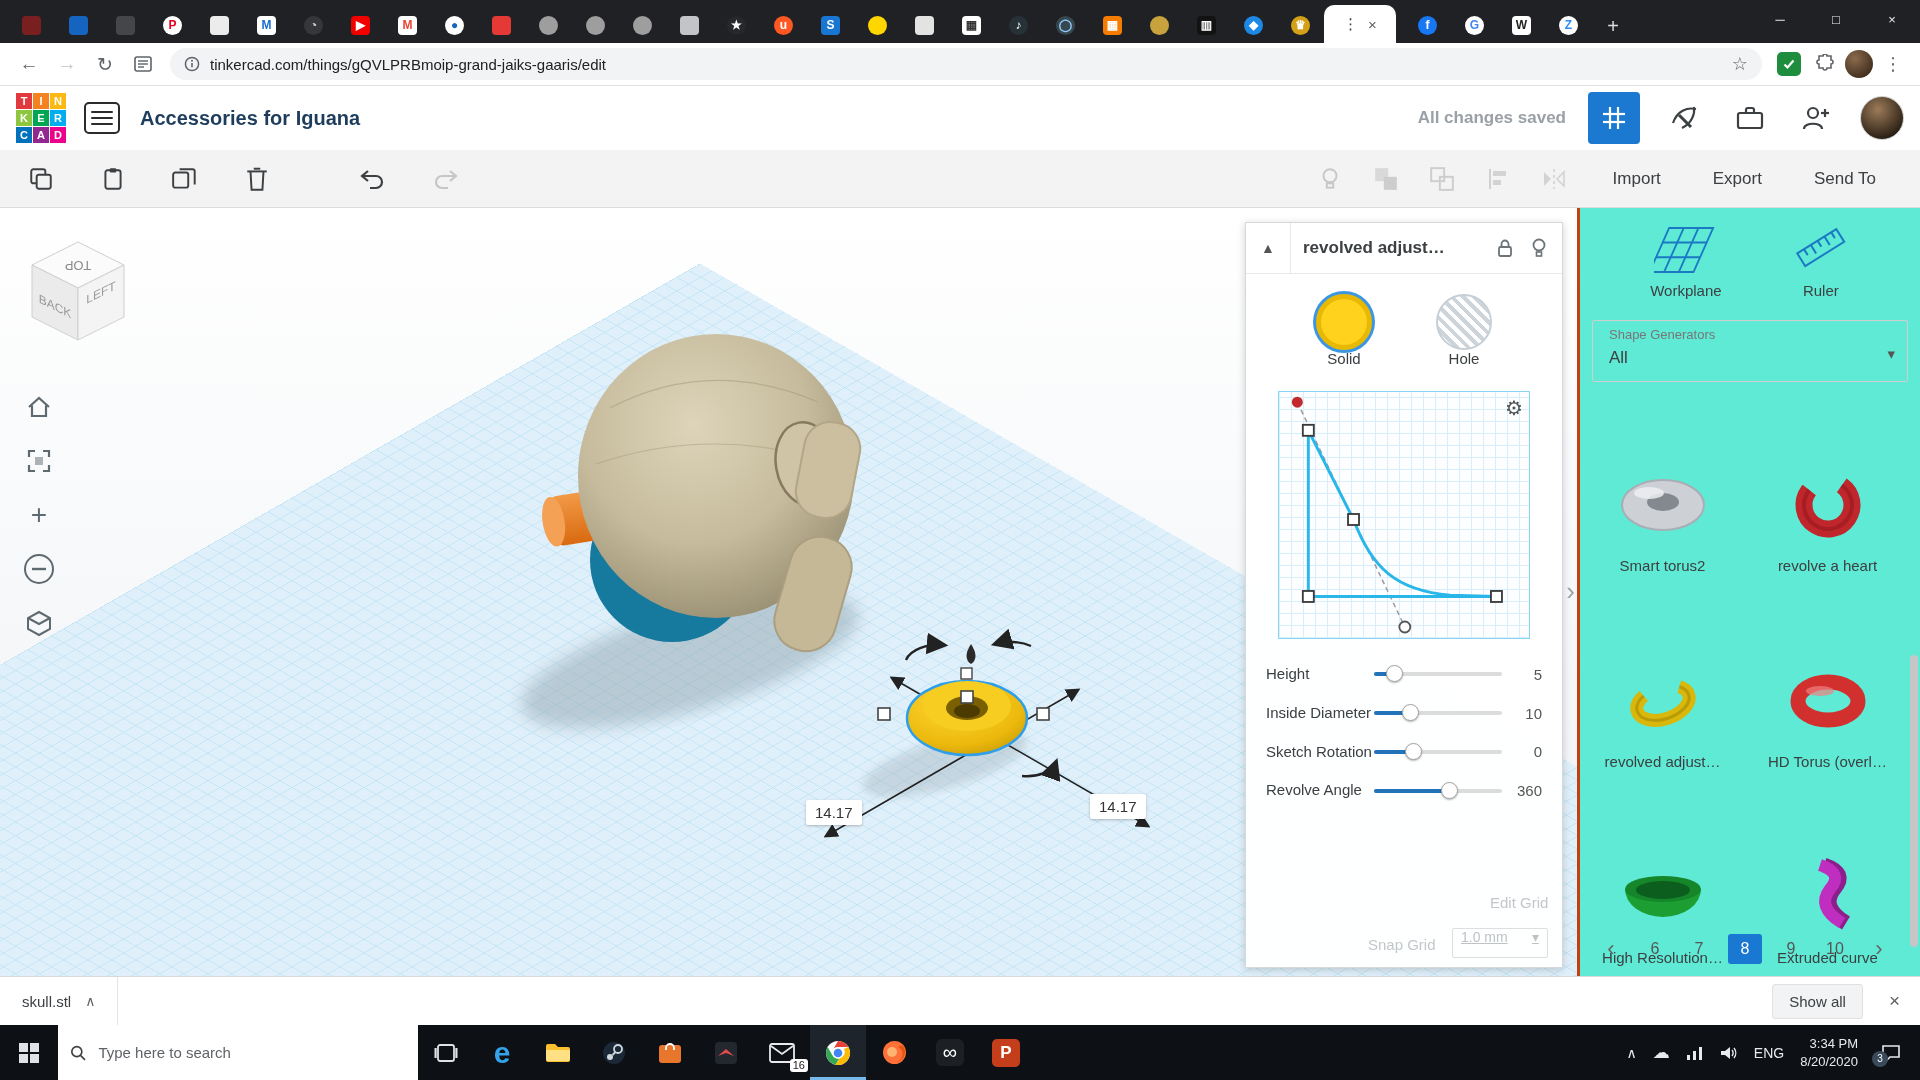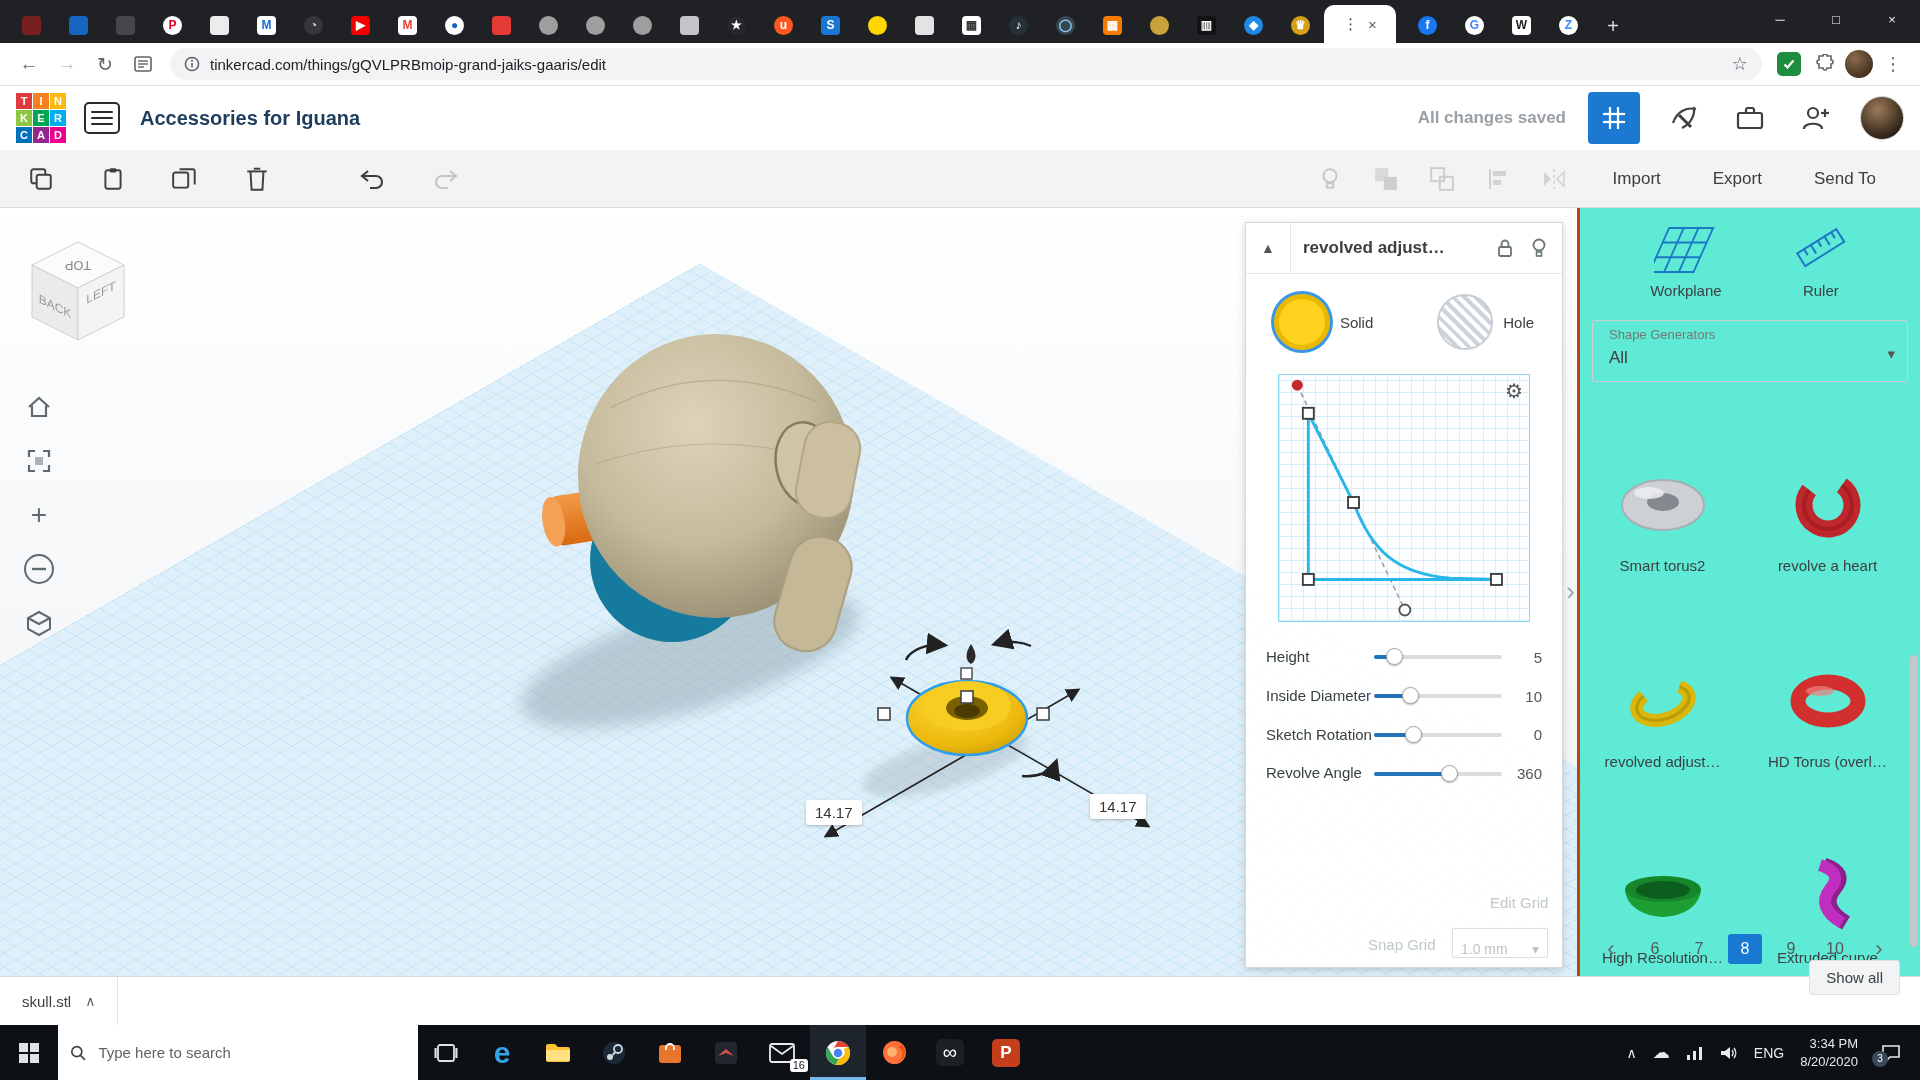--- a/index.html
+++ b/index.html
@@ -79,34 +79,34 @@
       repeating-linear-gradient(90deg,#a4d6ee 0 1px,transparent 1px 85px);}
   .scene{position:absolute;left:0;top:0;}
   .dim-label{position:absolute;background:#fff;border-radius:2px;box-shadow:0 1px 3px rgba(0,0,0,.25);
     padding:4px 9px;font-size:15px;color:#333;}
   .viewcube{position:absolute;left:22px;top:26px;}
   .vtools{position:absolute;left:18px;top:178px;display:flex;flex-direction:column;gap:12px;}
   .vtool{width:42px;height:42px;display:flex;align-items:center;justify-content:center;color:#5f6a70;}
   .expander{position:absolute;right:2px;top:368px;color:#9aa5ad;font-size:26px;}
   .snapgrid{z-index:40;color:#c3c7ca;font-size:15px;}
   .snap-dd{z-index:40;width:96px;height:30px;border:1px solid #dcdfe1;border-radius:2px;background:rgba(255,255,255,.35);
-    display:flex;align-items:flex-end;justify-content:space-between;padding:0 8px;box-sizing:border-box;
-    color:#bfc3c6;font-size:14px;}
+    display:flex;align-items:flex-start;justify-content:space-between;padding:0 8px;box-sizing:border-box;
+    color:#bfc3c6;font-size:14px;text-decoration:underline;}
 
   
   .inspector{position:absolute;left:1245px;top:222px;width:318px;height:746px;z-index:30;
     background:rgba(255,255,255,.95);border:1px solid #d5d9db;box-shadow:0 2px 8px rgba(0,0,0,.18);box-sizing:border-box;}
   .insp-head{display:flex;align-items:center;height:50px;border-bottom:1px solid #e8e8e8;}
   .collapse-btn{width:44px;height:50px;display:flex;align-items:center;justify-content:center;
     border-right:1px solid #e8e8e8;color:#555;font-size:14px;}
   .insp-title{flex:1;padding-left:12px;font-size:17px;font-weight:bold;color:#3c4043;
     white-space:nowrap;overflow:hidden;text-overflow:ellipsis;}
   .insp-hd-ic{width:34px;display:flex;justify-content:center;color:#6b7478;}
   .sh-row{display:flex;justify-content:center;gap:64px;padding:20px 0 10px;}
-  .sh-item{display:flex;flex-direction:row;align-items:center;gap:10px;font-size:15px;color:#3c4043;}
+  .sh-item{display:flex;flex-direction:column;align-items:center;font-size:15px;color:#3c4043;}
   .c-solid{width:56px;height:56px;border-radius:50%;background:#ffd21e;border:5px solid #e9b902;
     box-shadow:0 0 0 3px #3b97e3;box-sizing:border-box;}
   .c-hole{width:56px;height:56px;border-radius:50%;box-sizing:border-box;border:2px solid #c6cfd6;
     background:repeating-linear-gradient(45deg,#ffffff 0 4px,#cdd5db 4px 8px);}
   .curvebox{position:relative;margin:14px auto 0;width:250px;height:246px;border:1px solid #8ad5f1;
     background-color:#fdfeff;
     background-image:
       repeating-linear-gradient(0deg,#d9eefb 0 1px,transparent 1px 12px),
       repeating-linear-gradient(90deg,#d9eefb 0 1px,transparent 1px 12px),
       repeating-linear-gradient(0deg,#c4e6f8 0 1px,transparent 1px 60px),
@@ -142,21 +142,21 @@
   .pg.active{background:#1878d2;color:#fff;width:34px;}
   .pg.chev{font-size:22px;color:#666;}
   .scrollthumb{position:absolute;right:2px;top:447px;width:8px;height:292px;background:#c6c6c6;border-radius:4px;}
 
   
   .dlbar{position:absolute;left:0;top:976px;width:1920px;height:49px;background:#fff;
     border-top:1px solid #d9d9d9;box-sizing:border-box;display:flex;align-items:center;}
   .dl-chip{height:100%;display:flex;align-items:center;gap:14px;padding:0 22px;border-right:1px solid #e4e4e4;}
   .dl-name{font-size:15px;color:#3c4043;}
   .dl-caret{color:#5f6368;font-size:14px;}
-  .dl-right{margin-left:auto;display:flex;align-items:center;gap:26px;padding-right:20px;flex-direction:column;}
+  .dl-right{margin-left:auto;display:flex;align-items:center;gap:26px;padding-right:20px;}
   .showall{background:#f1f3f4;border:1px solid #e0e0e0;border-radius:3px;padding:8px 16px;
     font-size:15px;color:#3c4043;}
   .dl-close{color:#5f6368;font-size:19px;}
 
   
   .taskbar{position:absolute;left:0;top:1025px;width:1920px;height:55px;background:#0d1014;
     display:flex;align-items:stretch;}
   .tk-start{width:58px;display:flex;align-items:center;justify-content:center;}
   .tk-search{width:360px;background:#fff;display:flex;align-items:center;padding:0 12px;box-sizing:border-box;gap:10px;}
   .tk-search input{border:none;outline:none;font-size:15px;width:100%;font-family:"Liberation Sans",sans-serif;color:#202124;}

